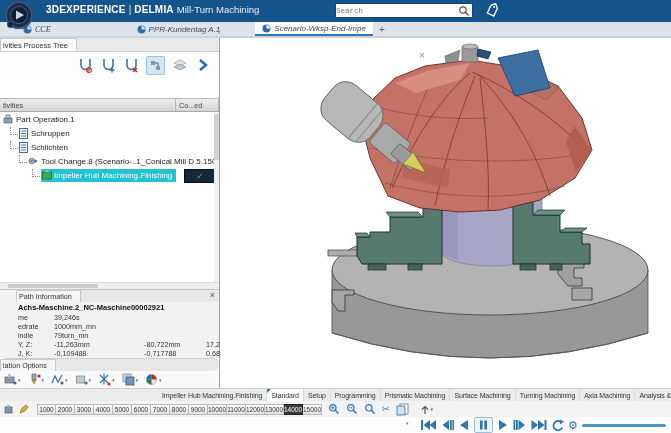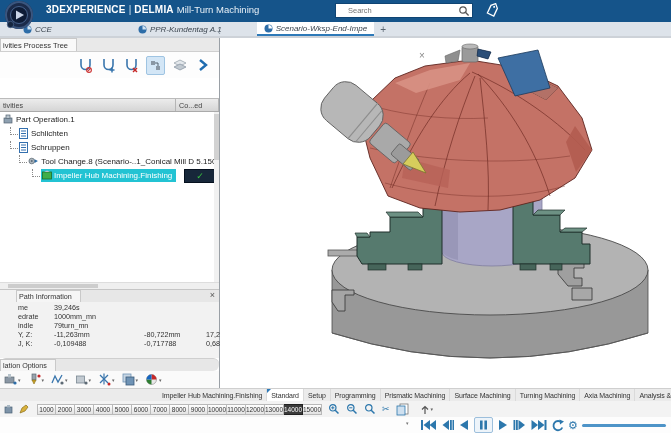--- a/index.html
+++ b/index.html
@@ -6,22 +6,22 @@
     font-family:"Liberation Sans",sans-serif;-webkit-font-smoothing:antialiased;}
   .app{position:relative;width:671px;height:433px;background:#fde047;}
   
   .titlebar{position:absolute;left:0;top:0;width:671px;height:22px;background:#15548a;}
   .brand{position:absolute;left:46px;top:4px;color:#fff;font-size:10px;white-space:nowrap;}
   .brand b{font-weight:bold;letter-spacing:.2px;}
   .brand .sep{margin:0 3px;color:#cfe0ee;}
   .brand .appname{color:#e8f0f7;font-weight:normal;margin-left:3px;font-size:9.5px;}
   .searchbox{position:absolute;left:335px;top:3px;width:138px;height:15px;background:#fff;border:1px solid #0f4473;
     display:flex;align-items:center;box-sizing:border-box;}
-  .searchbox input{flex:1;border:none;outline:none;font-size:7.5px;padding:0 12px;color:#444;background:transparent;
-    font-family:Liberation Sans, sans-serif;}
+  .searchbox input{flex:1;border:none;outline:none;font-size:7.5px;padding:0 0;color:#444;background:transparent;
+    font-family:Liberation Mono, monospace;}
   .logo{position:absolute;left:3px;top:0px;z-index:5;}
   
   .apptabs{position:absolute;left:0;top:22px;width:671px;height:14px;background:#dde3ea;display:flex;align-items:stretch;}
   .atab{display:flex;align-items:center;gap:3px;padding:0 7px;font-size:8px;font-style:italic;color:#3c4650;cursor:pointer;}
   .atab.active{background:#fff;border-bottom:2px solid #2d79b8;color:#1d3document0;}
   .atab.active{background:#fff;border-bottom:2px solid #2d79b8;}
   .newtab{display:flex;align-items:center;padding:0 6px;font-size:10px;color:#5a6670;}
   .framestrip{position:absolute;left:0;top:36px;width:671px;height:2px;background:#cdd2d8;}
   .scrollnib{position:absolute;left:218px;top:28px;font-size:8px;color:#6a7684;}
   
@@ -119,21 +119,21 @@
     </div>
     <svg width="16" height="16" viewBox="0 0 16 16" style="position:absolute;left:485px;top:3px;">
       <g transform="rotate(-20 8 8)">
         <path d="M2,8 L8,2 L13,2 L13,7 L7,13 Z" fill="none" stroke="#fff" stroke-width="1.3"></path>
         <circle cx="10.5" cy="4.5" r="1" fill="#fff"></circle>
       </g>
     </svg>
   </div>
 
   <div class="apptabs">
-    <div class="atab" style="margin-left:16px;">
+    <div class="atab" style="margin-left:16px;font-family:Liberation Serif, serif;">
       <svg width="9" height="9" viewBox="0 0 9 9">
           <circle cx="4.5" cy="4.5" r="4" fill="#2d6da8"></circle>
           <path d="M4.5,1 A3.5,3.5 0 0 1 8,4.5 L4.5,4.5 Z" fill="#cfe2f2"></path>
         </svg>
       <span>CCE</span>
     </div>
     <div class="atab" style="margin-left:72px;">
       <svg width="9" height="9" viewBox="0 0 9 9">
           <circle cx="4.5" cy="4.5" r="4" fill="#2d6da8"></circle>
           <path d="M4.5,1 A3.5,3.5 0 0 1 8,4.5 L4.5,4.5 Z" fill="#cfe2f2"></path>
@@ -215,32 +215,32 @@
       </div>
       <div class="trow">
         <span class="indent" style="width:6px;"></span>
           <span class="elbow"></span>
         <svg width="9" height="11" viewBox="0 0 9 11">
             <rect x="0.5" y="0.5" width="8" height="10" fill="#fff" stroke="#336fae" stroke-width="1"></rect>
             <line x1="2" y1="3" x2="7" y2="3" stroke="#336fae" stroke-width="1"></line>
             <line x1="2" y1="5.5" x2="7" y2="5.5" stroke="#336fae" stroke-width="1"></line>
             <line x1="2" y1="8" x2="7" y2="8" stroke="#336fae" stroke-width="1"></line>
           </svg>
-        <span class="lbl">Schlichten</span>
+        <span class="lbl">Schruppen</span>
       </div>
       <div class="trow">
         <span class="indent" style="width:6px;"></span>
           <span class="elbow"></span>
         <svg width="9" height="11" viewBox="0 0 9 11">
             <rect x="0.5" y="0.5" width="8" height="10" fill="#fff" stroke="#336fae" stroke-width="1"></rect>
             <line x1="2" y1="3" x2="7" y2="3" stroke="#336fae" stroke-width="1"></line>
             <line x1="2" y1="5.5" x2="7" y2="5.5" stroke="#336fae" stroke-width="1"></line>
             <line x1="2" y1="8" x2="7" y2="8" stroke="#336fae" stroke-width="1"></line>
           </svg>
-        <span class="lbl">Schruppen</span>
+        <span class="lbl">Schlichten</span>
       </div>
       <div class="trow">
         <span class="indent" style="width:16px;"></span>
           <span class="elbow"></span>
         <svg width="11" height="11" viewBox="0 0 11 11">
             <circle cx="4" cy="5" r="3" fill="#aab4bc" stroke="#5d6a75" stroke-width="0.8"></circle>
             <circle cx="4" cy="5" r="1" fill="#5d6a75"></circle>
             <polygon points="7,3 10.5,5 7,7" fill="#2d6da8"></polygon>
           </svg>
         <span class="lbl">Tool Change.8 (Scenario-..1_Conical Mill D 5.150)</span>
@@ -267,20 +267,21 @@
     <div class="hscroll">
         <div class="hthumb"></div>
       </div>
 
     <div class="pathinfo">
       <div class="pitabrow">
         <div class="pitab">Path Information</div>
         <span class="piclose">×</span>
       </div>
       <div class="pibody">
+        <div class="pimachine">Achs-Maschine.2_NC-Maschine00002921</div>
         <div class="pirow">
           <span>me</span>
             <span>39,246s</span>
             <span></span>
             <span></span>
         </div>
         <div class="pirow">
           <span>edrate</span>
             <span>1000mm_mn</span>
             <span></span>

